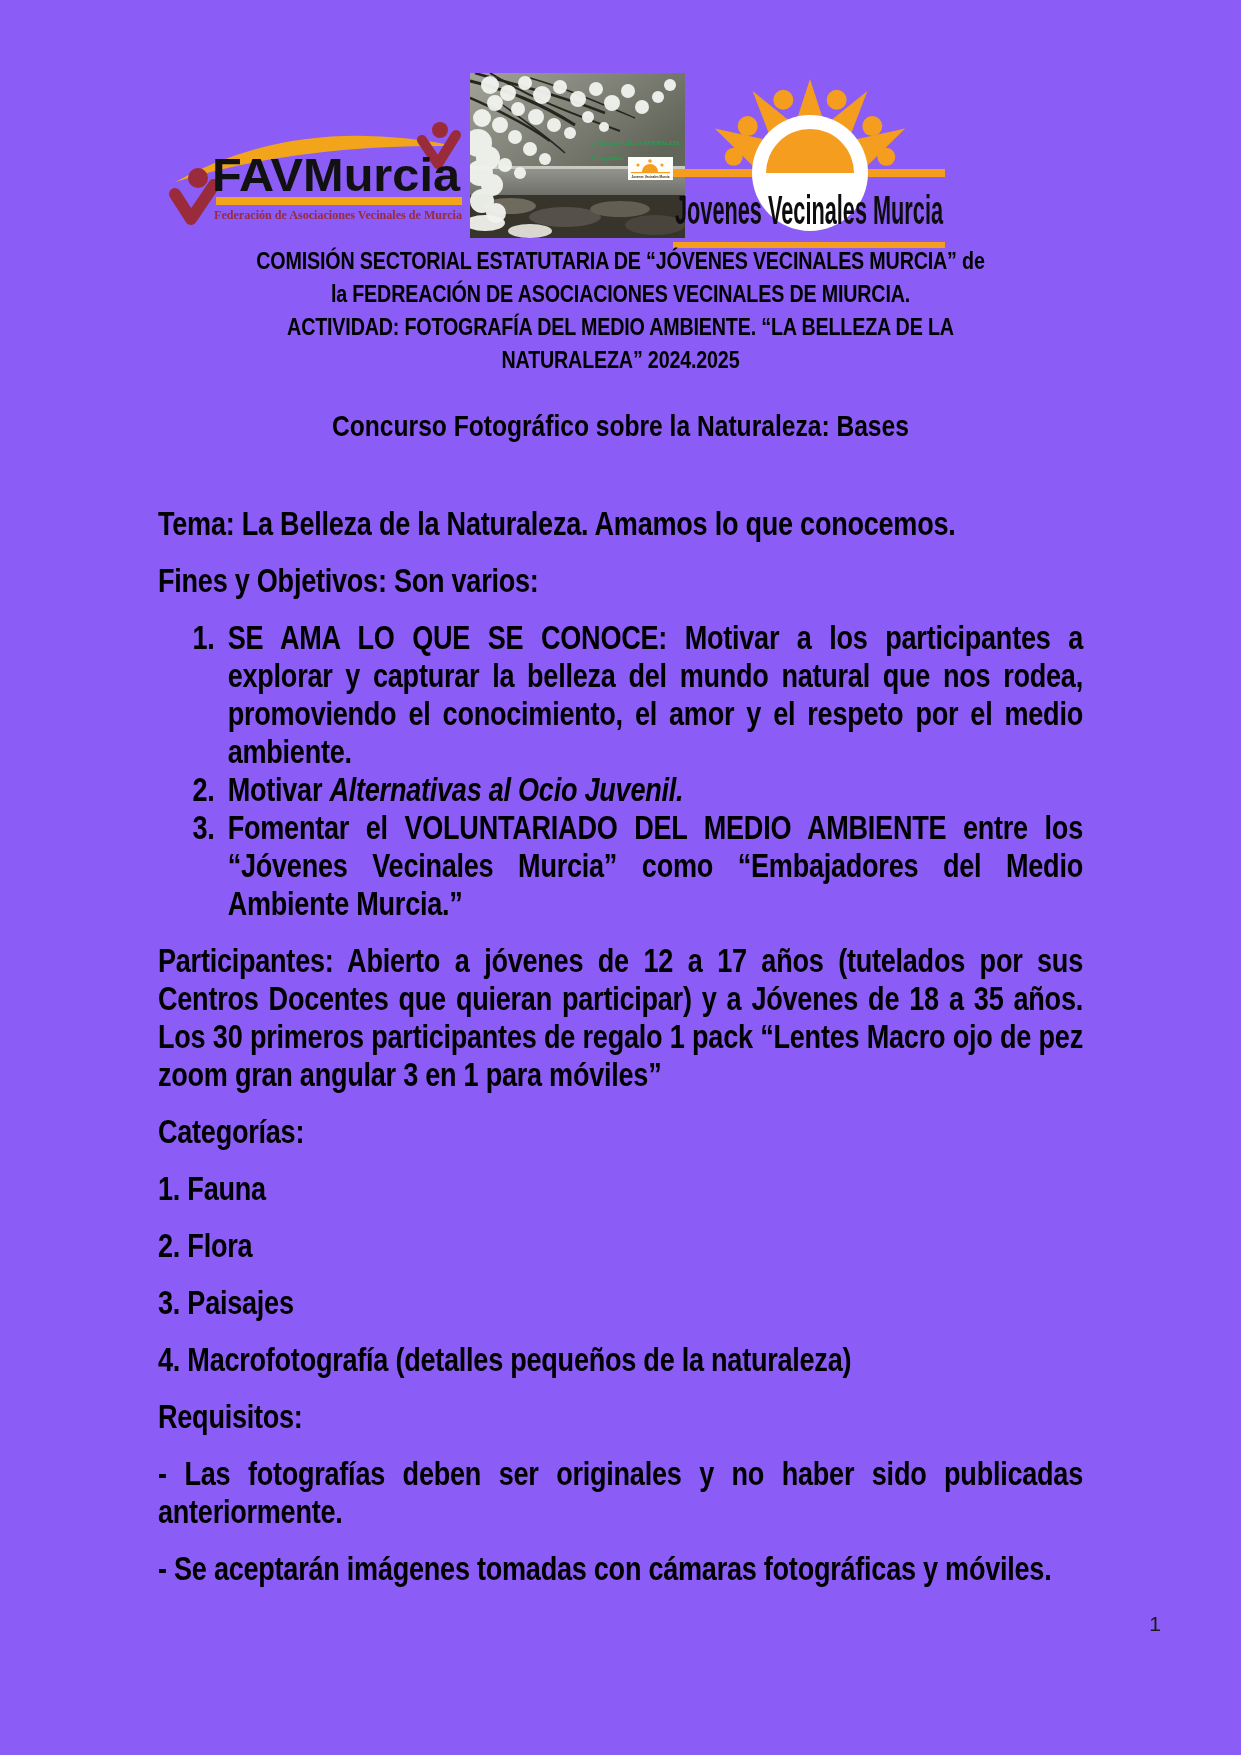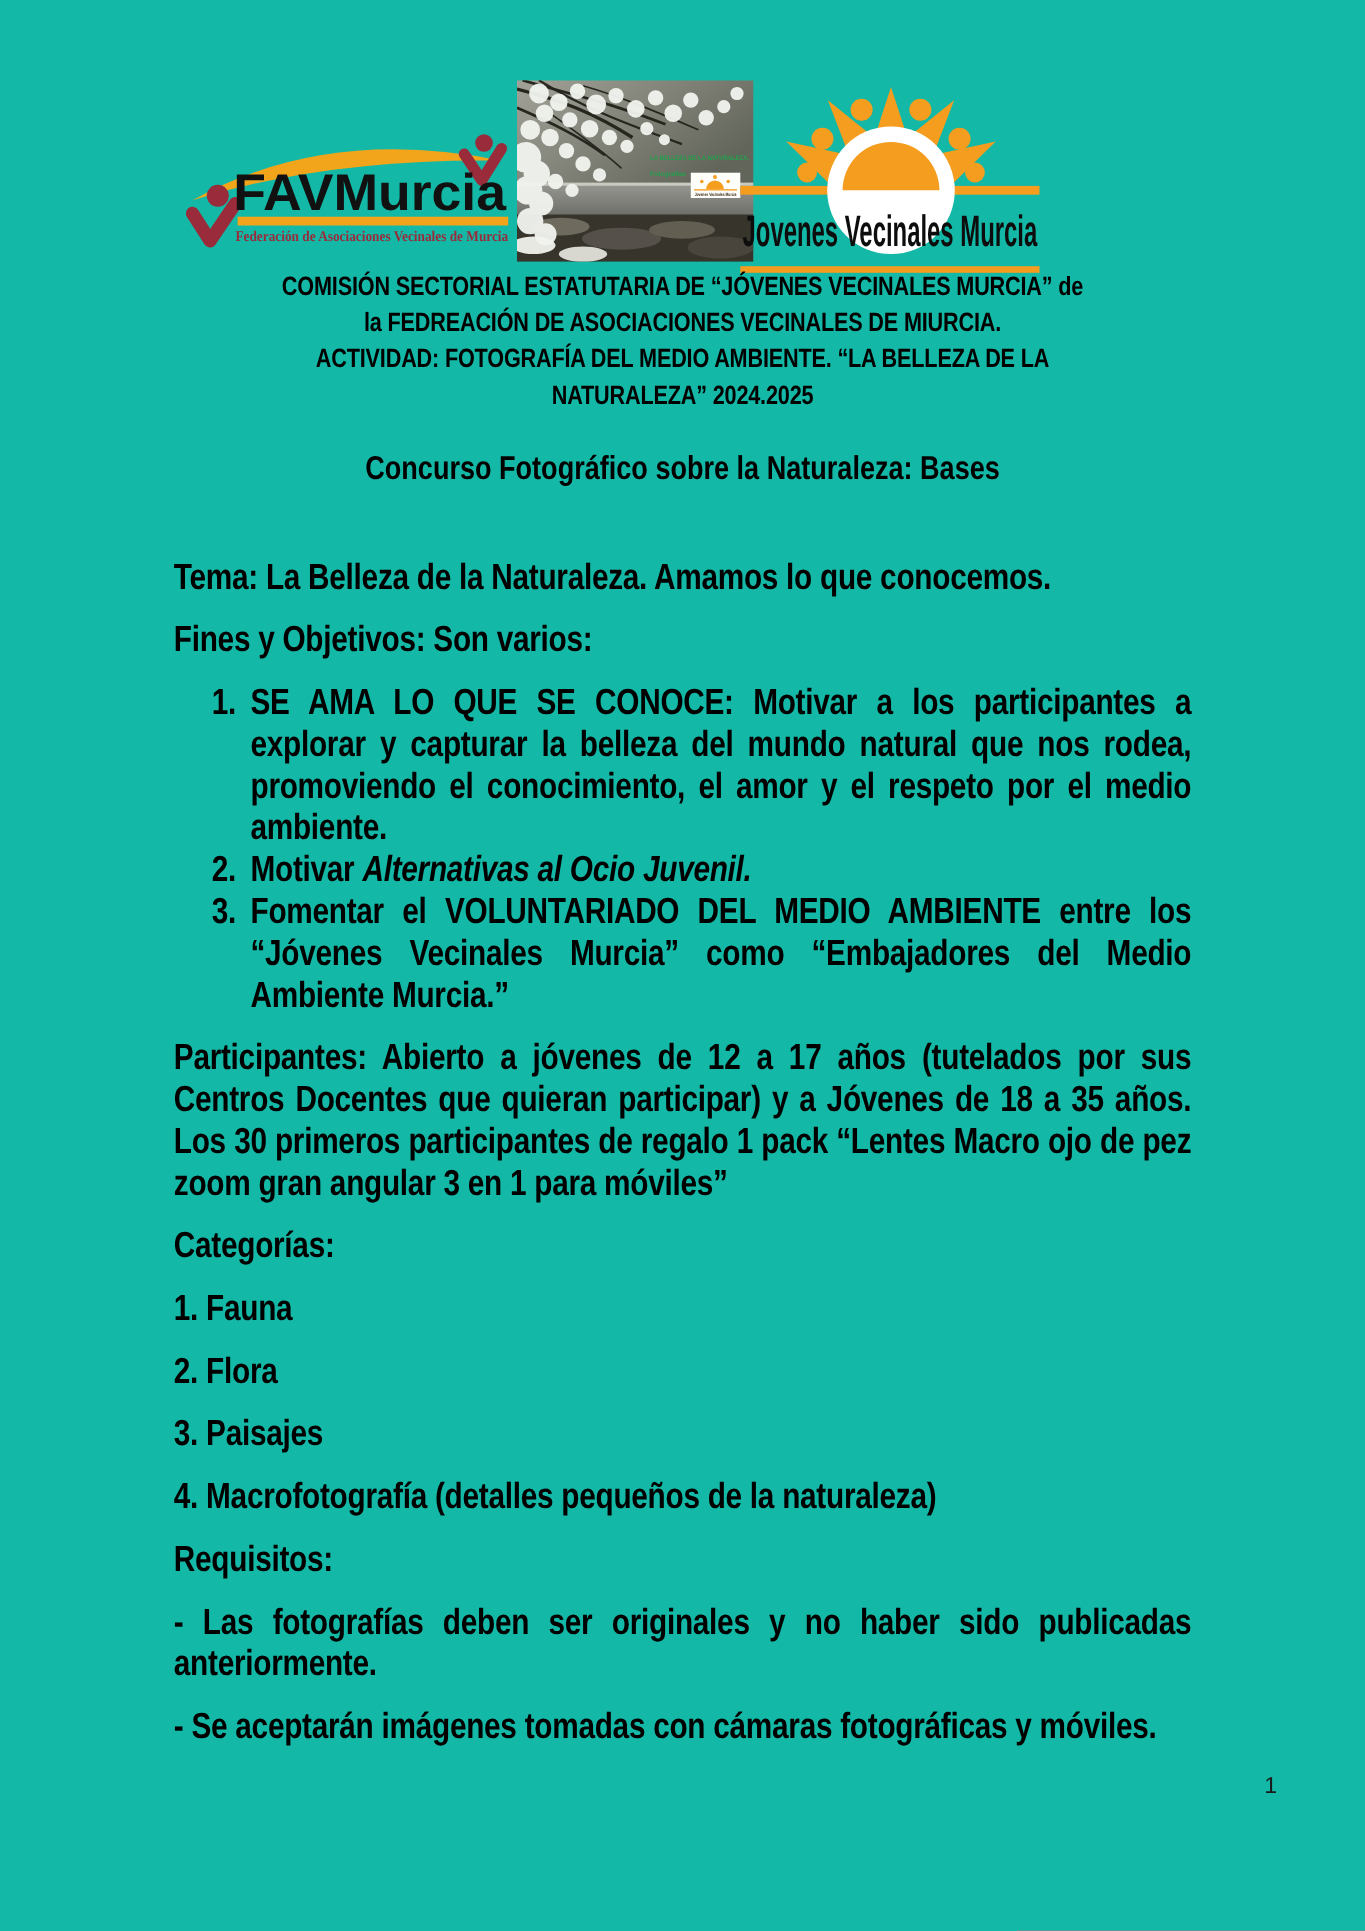--- a/index.html
+++ b/index.html
@@ -1,18 +1,18 @@
 <!DOCTYPE html>
 <html><head>
 <meta charset="utf-8">
 <style>
   html,body { margin:0; padding:0; background:#888; }
   .page {
     position:relative; width:1241px; height:1755px; margin:0 auto;
-    background:#14b8a6; overflow:hidden;
+    background:#8b5cf6; overflow:hidden;
     font-family:"Liberation Sans", sans-serif; color:#000;
   }
   
   .logo-fav   { position:absolute; left:150px; top:88px;  width:316px; height:140px; }
   .logo-photo { position:absolute; left:470px; top:73px;  width:215px; height:165px; }
   .logo-jov   { position:absolute; left:671px; top:66px;  width:277px; height:187px; }
 
   
   .content {
     position:absolute; left:158px; top:244px; width:1128px;

